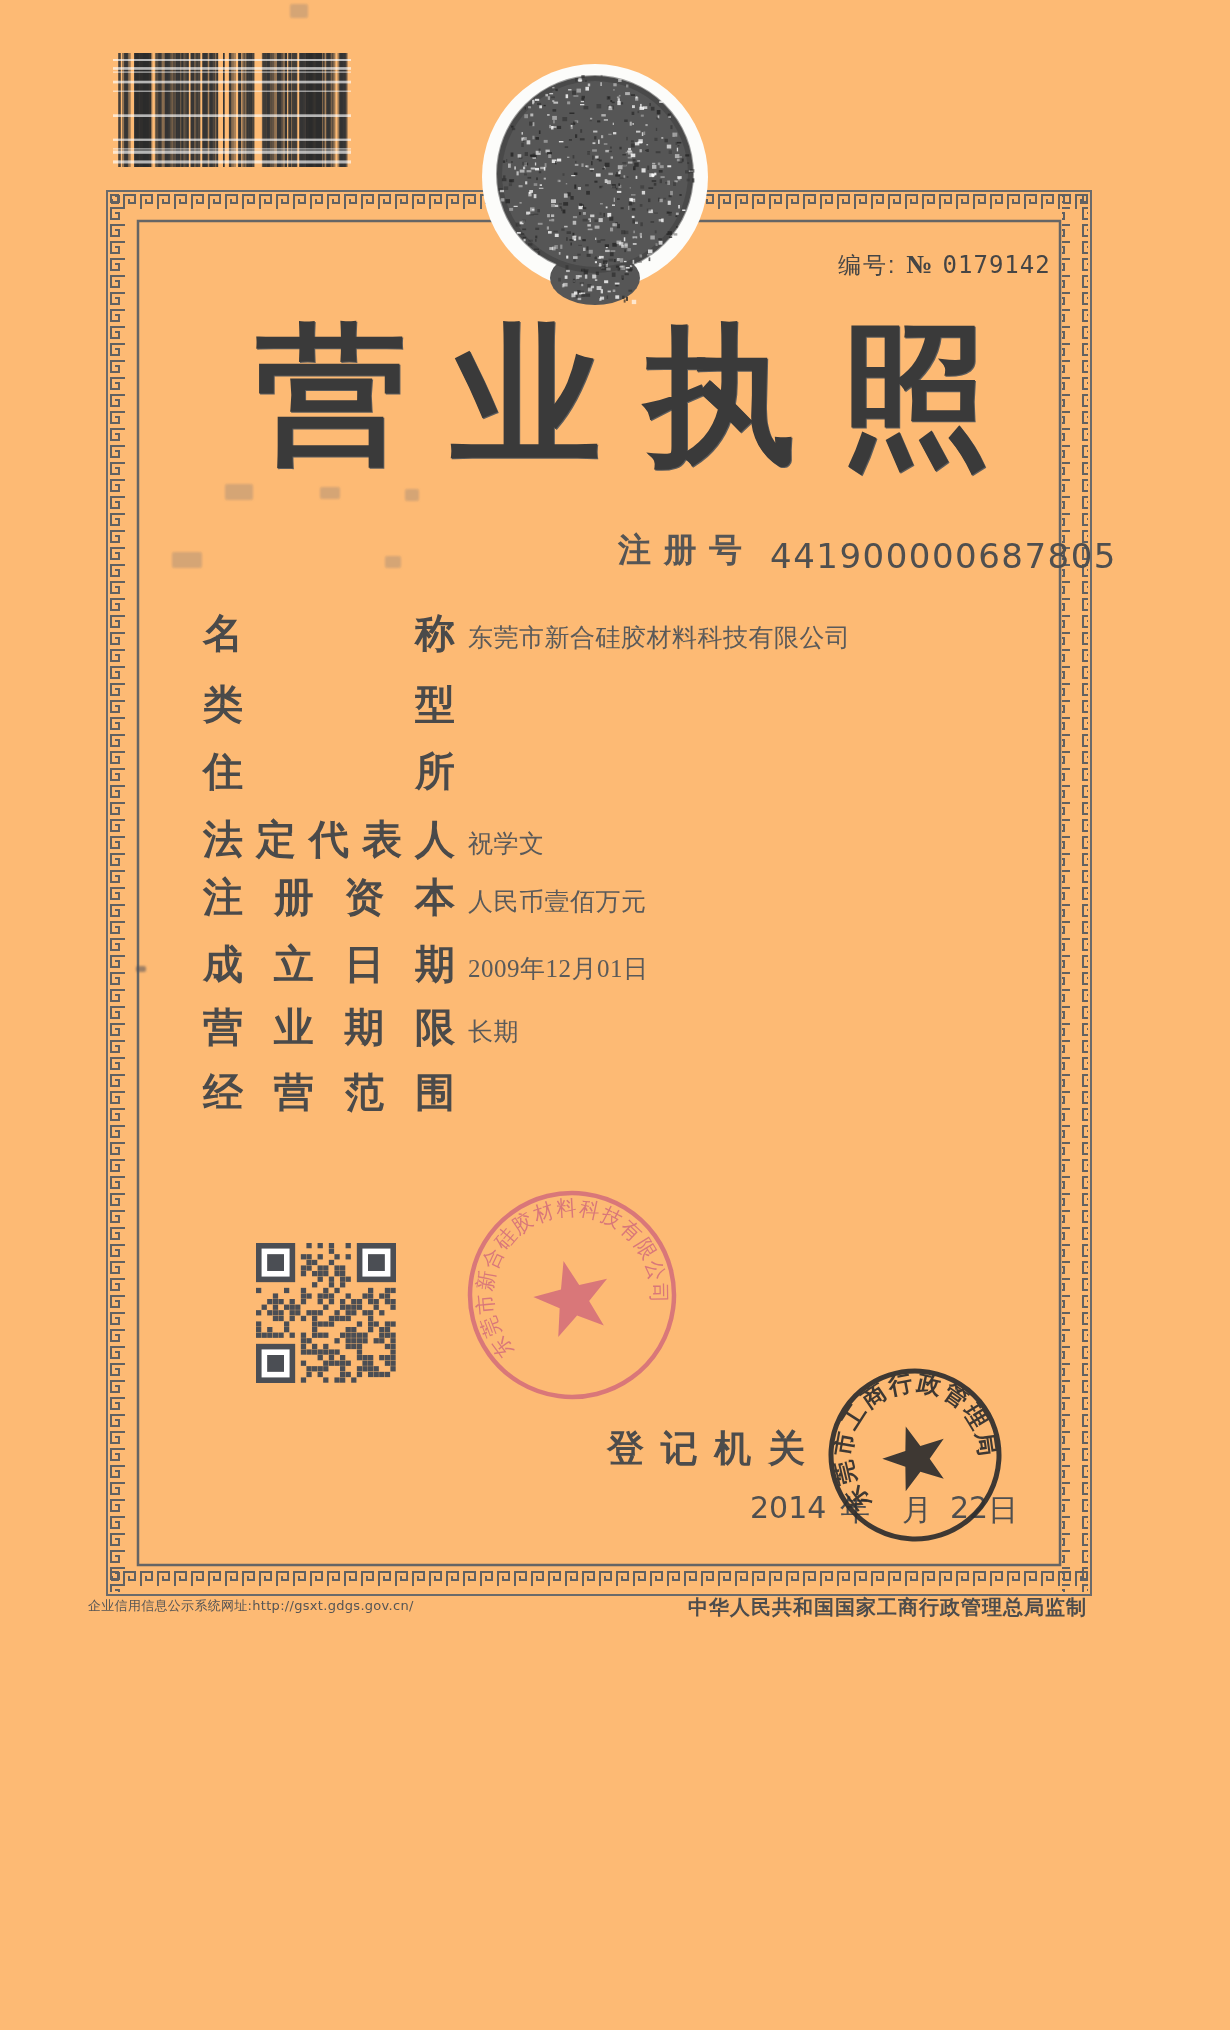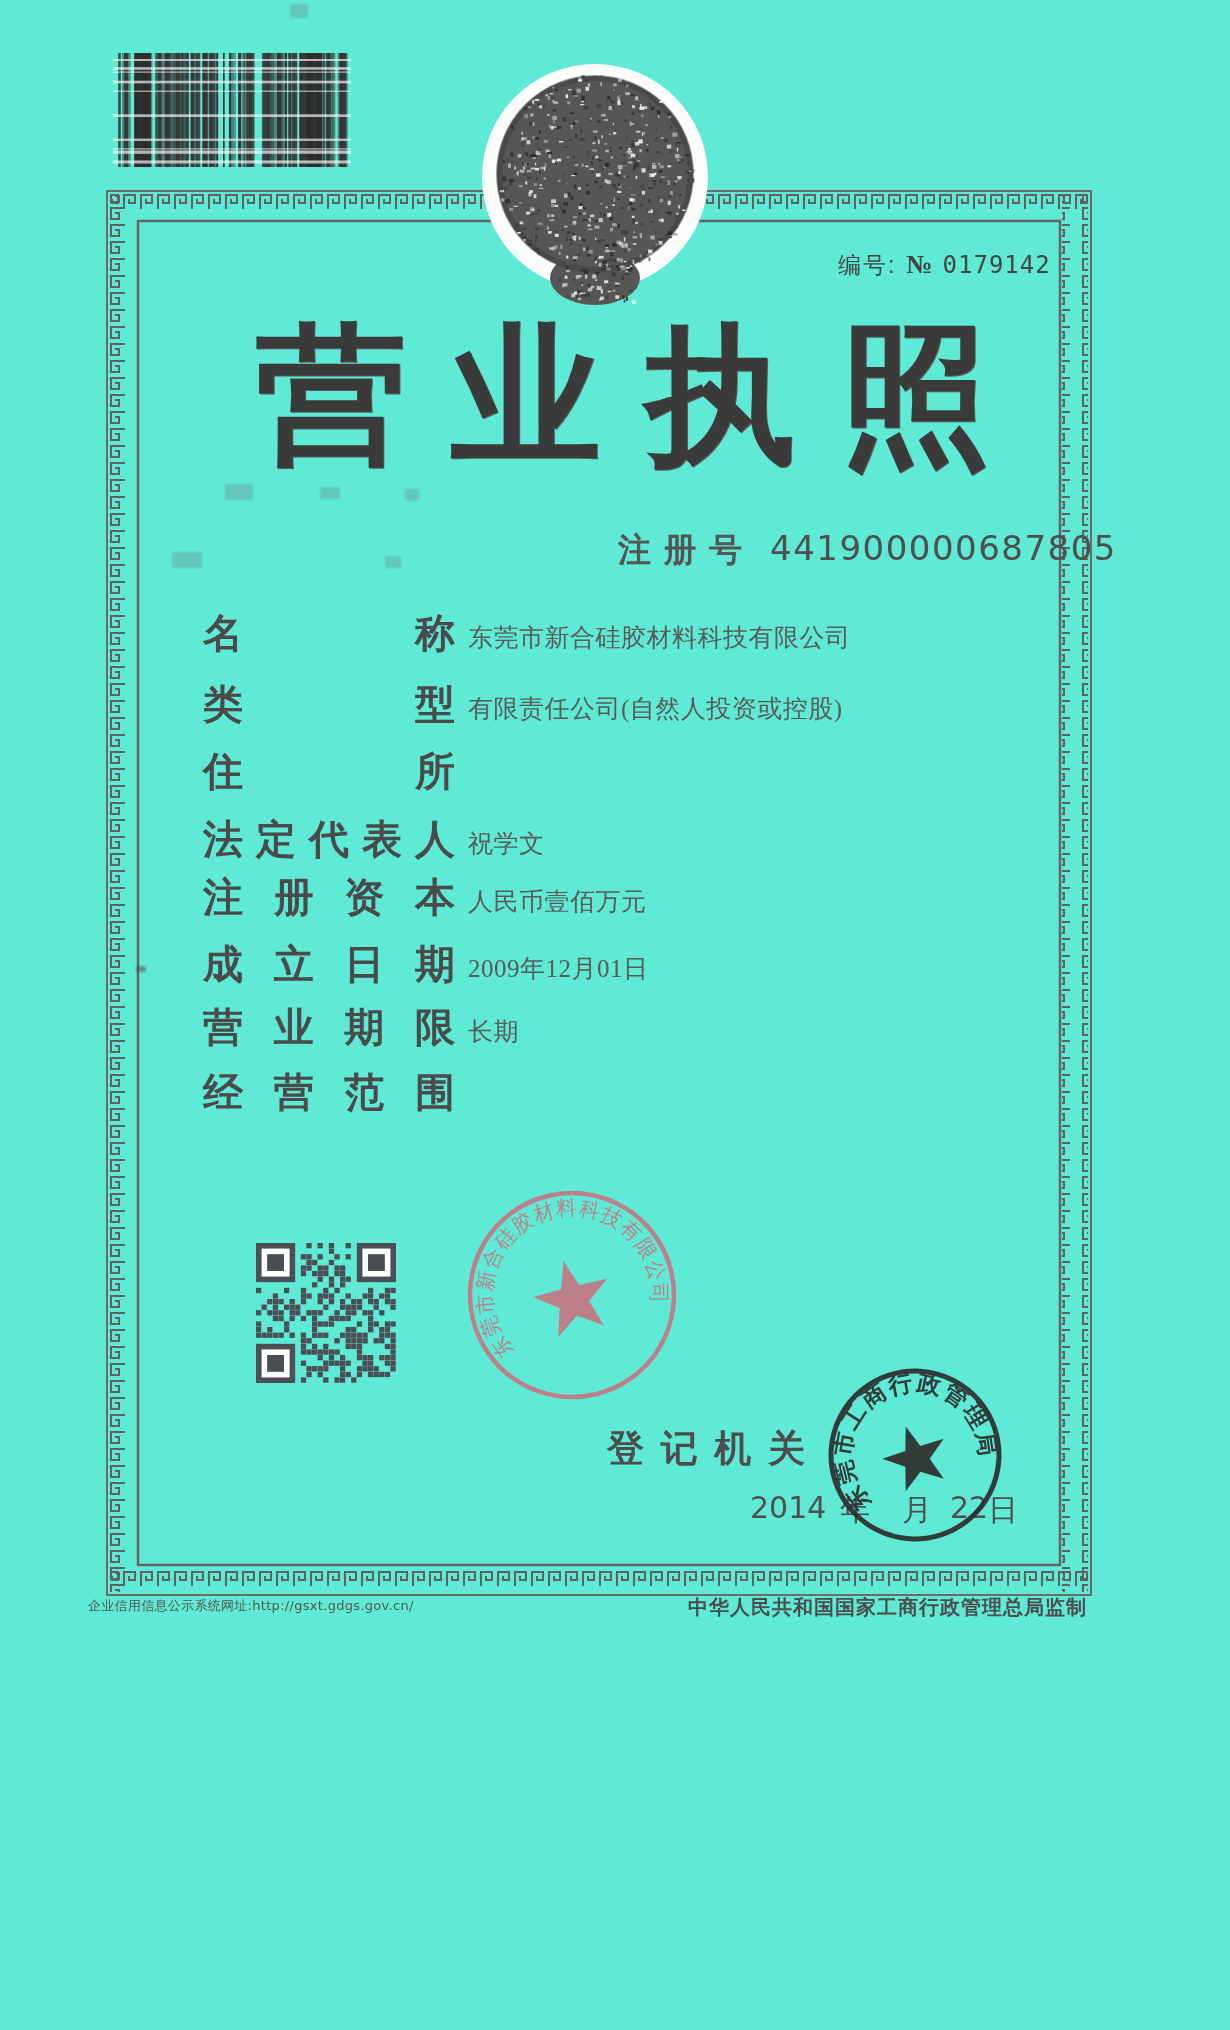--- a/index.html
+++ b/index.html
@@ -1,16 +1,16 @@
 <!DOCTYPE html>
 <html lang="zh"><head>
 <meta charset="utf-8">
 <style>
   html,body{margin:0;padding:0;background:#eceae6;}
-  .canvas{position:relative;width:1230px;height:2030px;background:#5eead4;overflow:hidden;
+  .canvas{position:relative;width:1230px;height:2030px;background:#fdba74;overflow:hidden;
           font-family:"Liberation Sans",sans-serif;color:#4a4a4a;}
   
   .frame{position:absolute;left:104px;top:188px;}
   
   .barcode{position:absolute;left:113px;top:53px;}
   .qr{position:absolute;left:256px;top:1243px;}
   .emblem{position:absolute;left:478px;top:60px;}
   
   .serial{position:absolute;left:838px;top:250px;display:flex;gap:10px;align-items:baseline;
           color:#454545;}
@@ -19,21 +19,21 @@
   .serial .num{font-size:24px;font-family:"DejaVu Sans Mono",monospace;letter-spacing:1px;}
   
   .title{position:absolute;left:256px;top:300px;width:734px;height:190px;
          font-size:150px;font-weight:900;color:#3a3a3a;line-height:190px;
          text-shadow:1px 1px 0 #5c5c5c;}
   .justify-chars{display:flex;justify-content:space-between;}
   
   .regrow{position:absolute;left:618px;top:528px;}
   .regrow .rl{position:absolute;left:0;top:0;width:124px;font-size:33px;font-weight:600;color:#555;
               font-family:"Liberation Serif",serif;}
-  .regrow .rv{position:absolute;left:152px;top:0;font-size:34px;color:#4f4f4f;letter-spacing:1.5px;
+  .regrow .rv{position:absolute;left:152px;top:8px;font-size:34px;color:#4f4f4f;letter-spacing:1.5px;
               white-space:nowrap;font-family:"DejaVu Sans",sans-serif;}
   
   .field-row{position:absolute;left:203px;width:860px;height:52px;}
   .fl{display:flex;justify-content:space-between;width:252px;font-size:40px;font-weight:600;
       color:#4a4a4a;font-family:"Liberation Serif",serif;line-height:44px;}
   .fv{position:absolute;left:265px;top:9px;font-size:25px;color:#5a5a5a;white-space:nowrap;
       font-family:"Liberation Serif",serif;letter-spacing:.5px;}
   .fr0{top:612px}.fr1{top:683px}.fr2{top:750px}.fr3{top:818px}
   .fr4{top:876px}.fr5{top:943px}.fr6{top:1006px}.fr7{top:1071px;height:130px;}
   .fr7 .fv{white-space:normal;width:580px;font-size:21px;line-height:29px;top:5px;letter-spacing:0;}
@@ -873,21 +873,20 @@
         <span>名</span>
         <span>称</span>
       </div>
     <div class="fv">东莞市新合硅胶材料科技有限公司</div>
   </div>
   <div class="field-row fr1">
     <div class="fl justify-chars">
         <span>类</span>
         <span>型</span>
       </div>
-    <div class="fv">有限责任公司(自然人投资或控股)</div>
   </div>
   <div class="field-row fr2">
     <div class="fl justify-chars">
         <span>住</span>
         <span>所</span>
       </div>
   </div>
   <div class="field-row fr3">
     <div class="fl justify-chars">
         <span>法</span>

